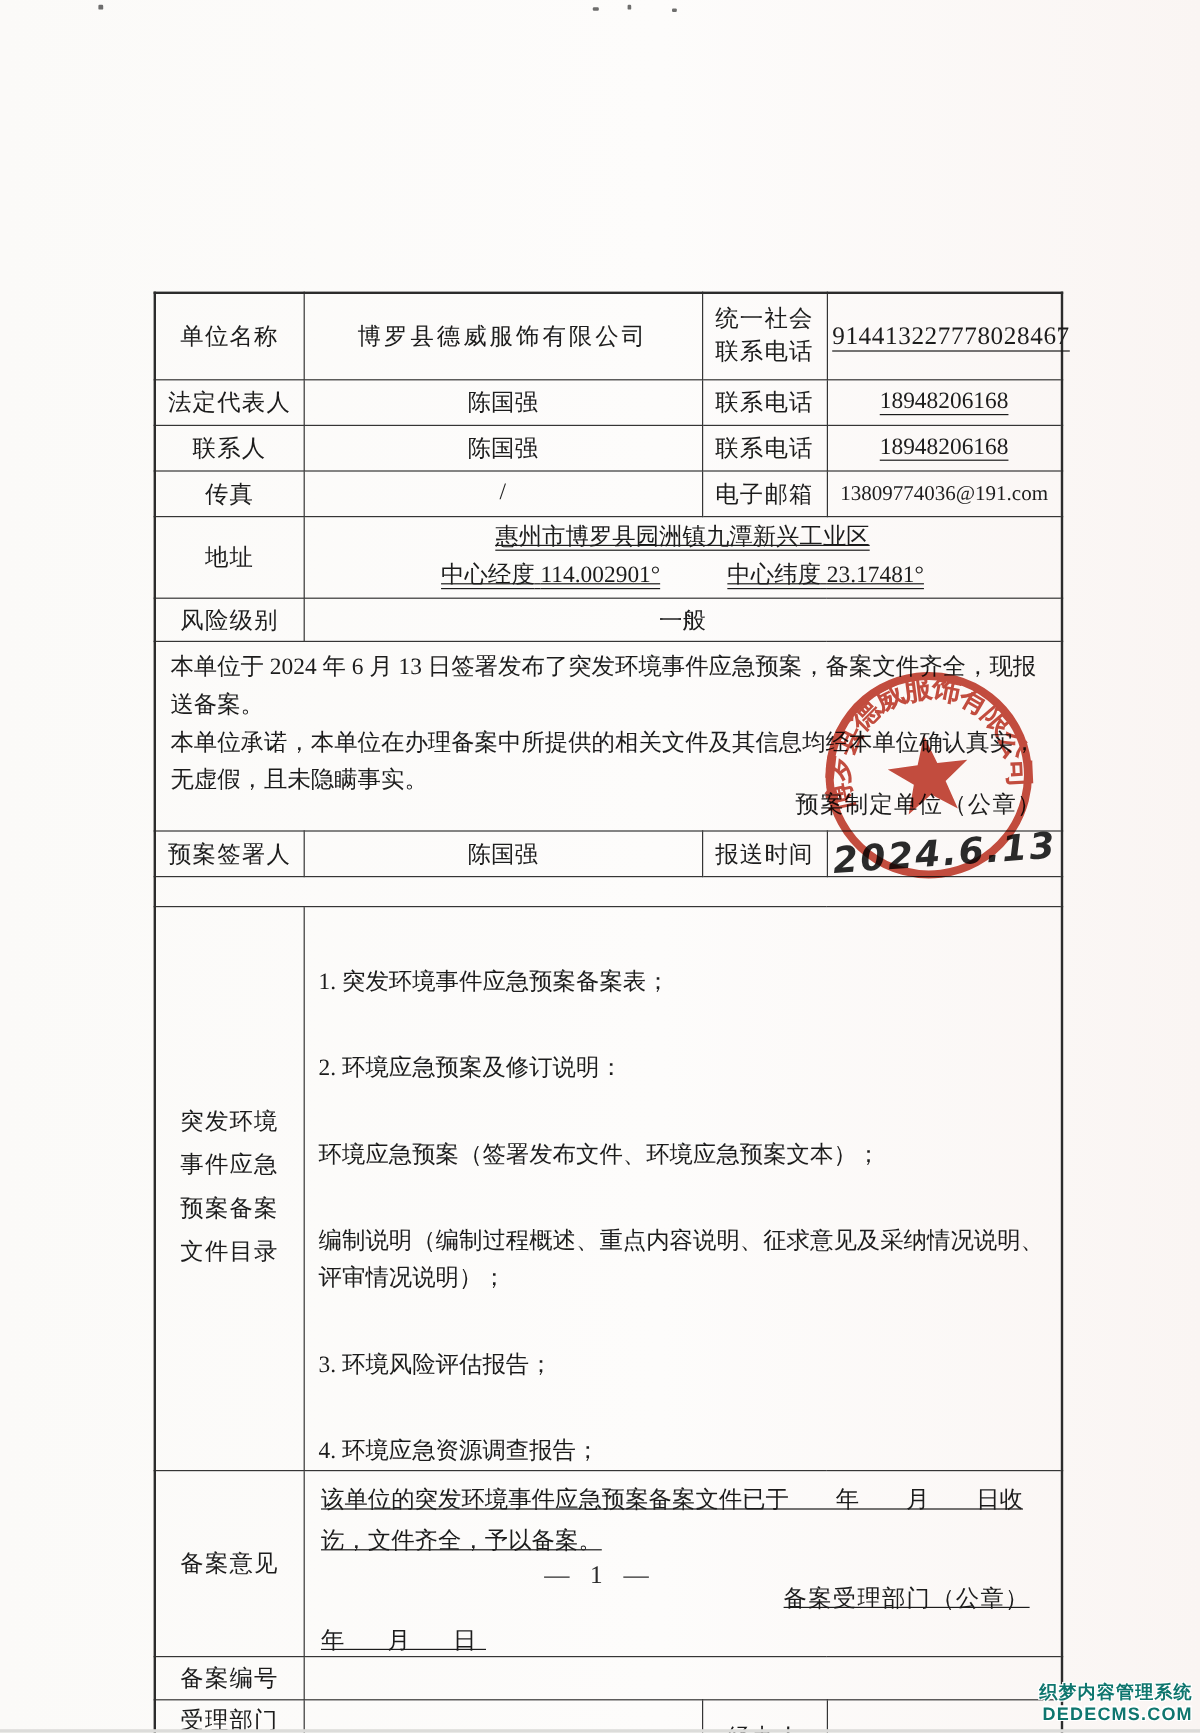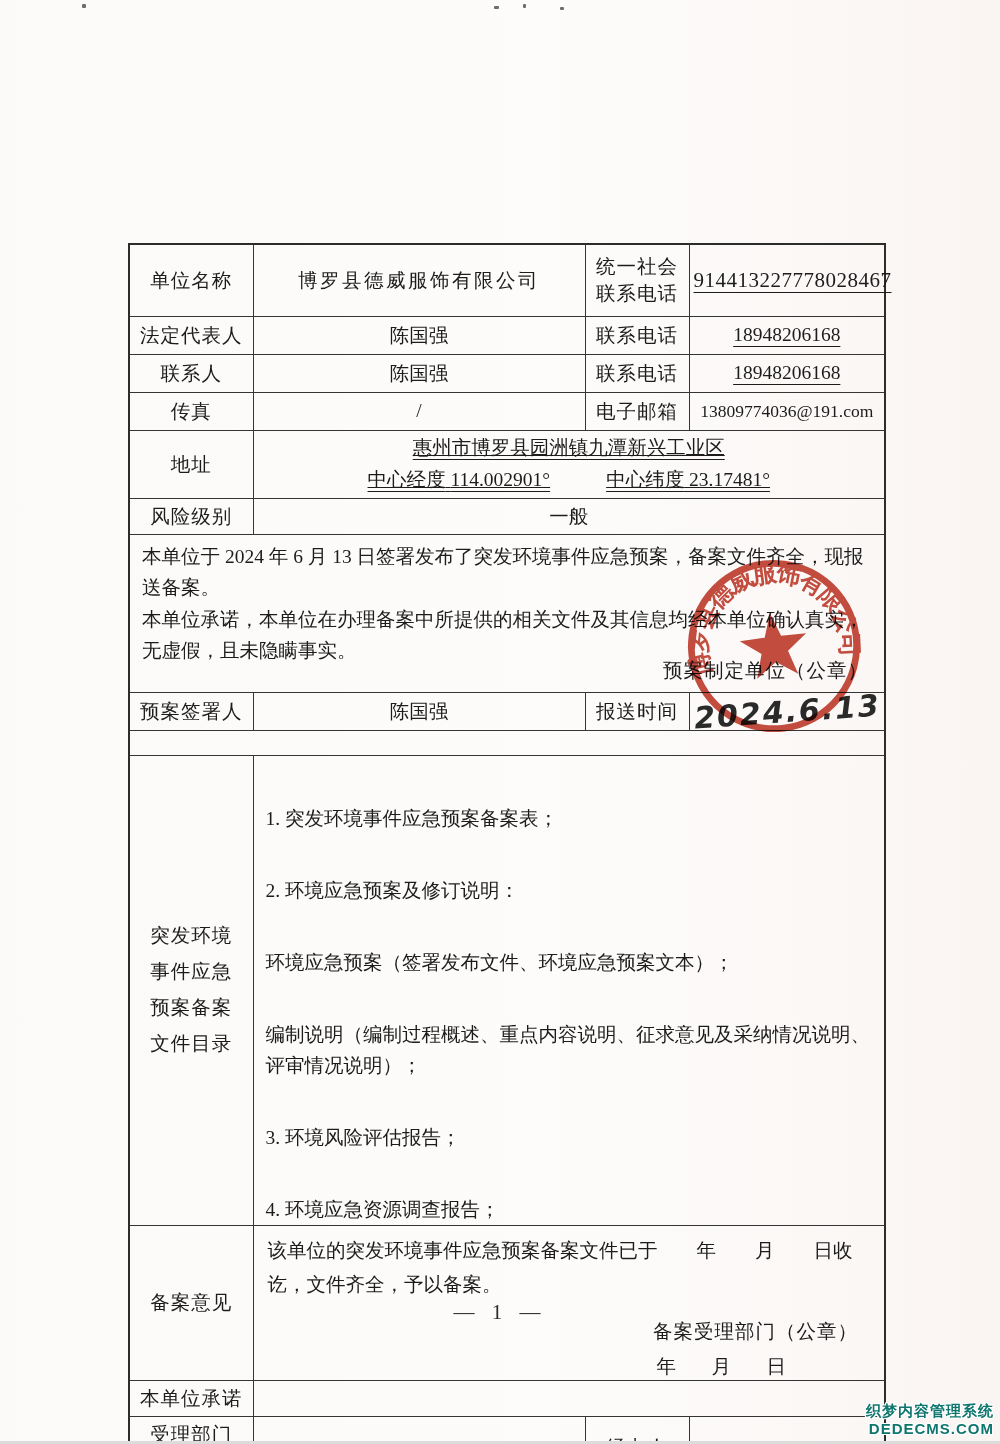--- a/index.html
+++ b/index.html
@@ -41,24 +41,24 @@
   .decl-p{margin:0;line-height:31.5px;text-align:left;}
   .decl-sign{position:absolute;right:16px;bottom:8px;letter-spacing:1px;}
   .hand{
     font-family:"DejaVu Sans",sans-serif;font-style:italic;font-weight:bold;
     font-size:30px;color:#2a2a2a;display:inline-block;transform:rotate(-4deg);
     letter-spacing:2px;white-space:nowrap;
   }
   .cat-label div{line-height:36px;text-align:center;letter-spacing:1px;}
   .cat-items{vertical-align:top !important;padding:6px 10px 0 12px !important;}
   .cat-items div{line-height:31px;text-align:left;margin-top:41px;}
-  .op-cell{vertical-align:top !important;padding:8px 12px 0 14px !important;}
+  .op-cell{vertical-align:top !important;padding:8px 12px 0 14px !important;text-decoration:underline;}
   .op-body{line-height:34px;text-align:left;margin:0;}
   .op-seal{text-align:right;margin:16px 14px 0 0;letter-spacing:1px;}
-  .op-date{text-align:right;margin:8px 78px 0 0;letter-spacing:8px;}
+  .op-date{text-align:left;margin:8px 78px 0 0;letter-spacing:8px;}
   .stamp{
     position:absolute;left:681px;top:553px;width:186px;height:186px;
     mix-blend-mode:multiply;opacity:.9;transform:rotate(-7deg);pointer-events:none;
   }
   .page-num{
     position:absolute;top:1300px;left:0;width:1000px;text-align:center;
     font-size:21px;letter-spacing:6px;color:#2b2b2b;
   }
   .watermark{
     position:absolute;right:6px;bottom:6px;text-align:right;
@@ -179,21 +179,21 @@
     <tr class="r130">
       <td class="lbl">备案意见</td>
       <td colspan="3" class="op-cell">
         <p class="op-body">该单位的突发环境事件应急预案备案文件已于　　年　　月　　日收讫，文件齐全，予以备案。</p>
         <div class="op-seal">备案受理部门（公章）</div>
         <div class="op-date">年　月　日</div>
       </td>
     </tr>
 
     <tr class="r36">
-      <td class="lbl">本单位承诺</td>
+      <td class="lbl">备案编号</td>
       <td colspan="3"></td>
     </tr>
 
 
     <tr class="r64">
       <td class="lbl two-line">
         <div>受理部门</div>
         <div>负责人</div>
       </td>
       <td></td>

